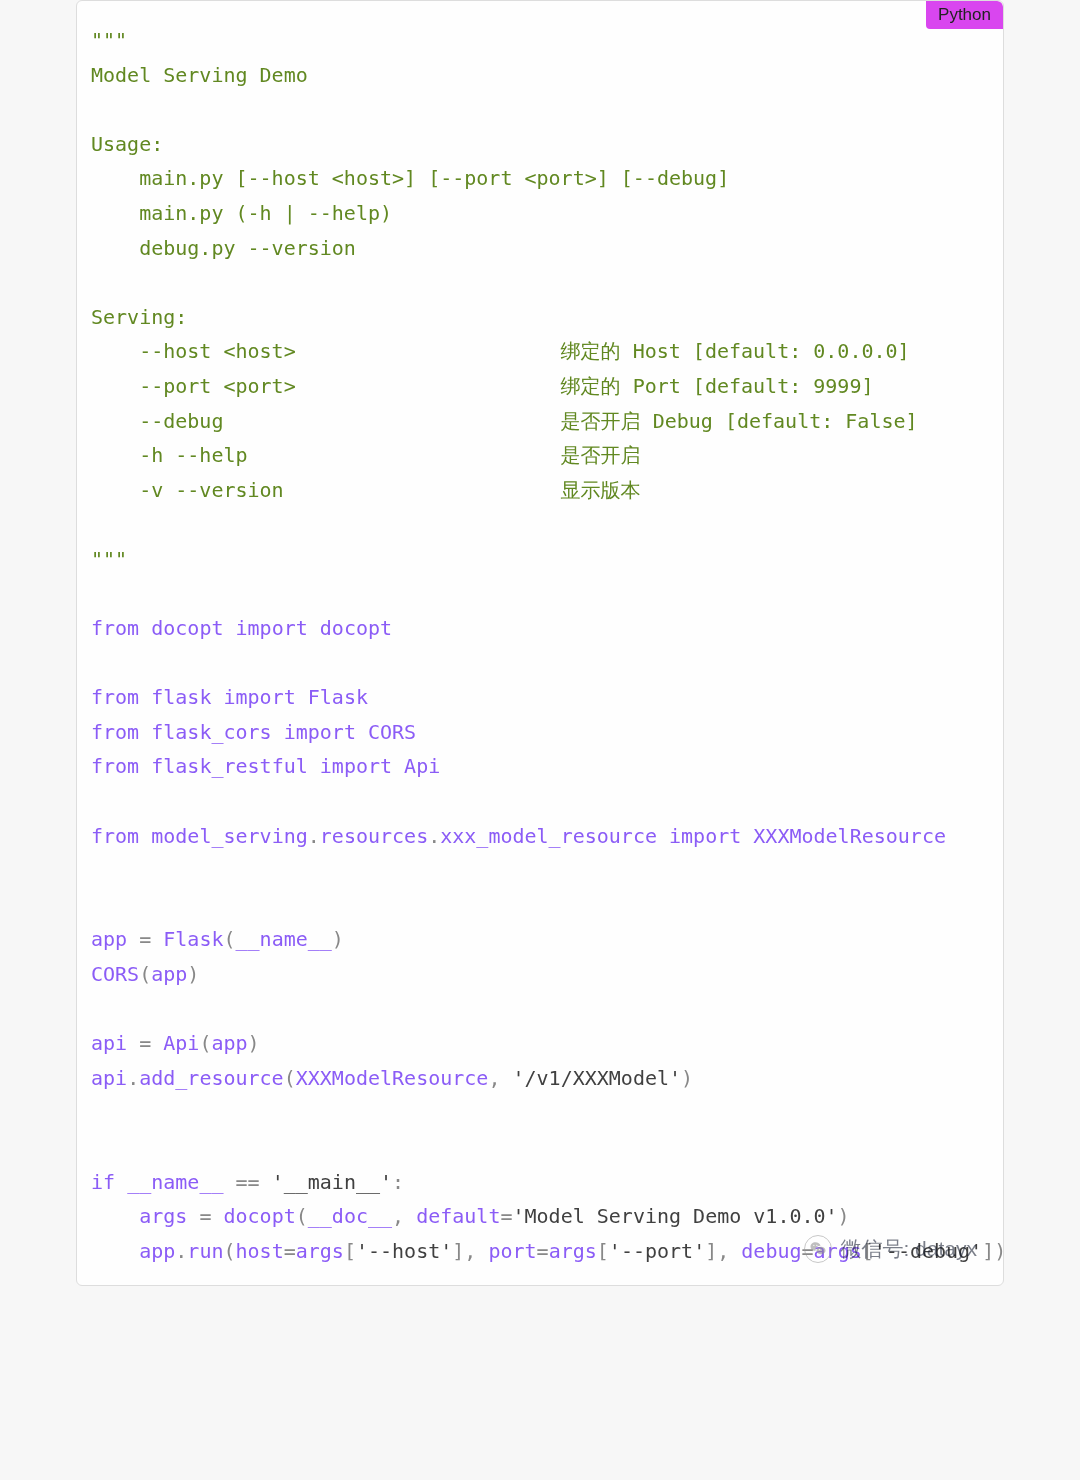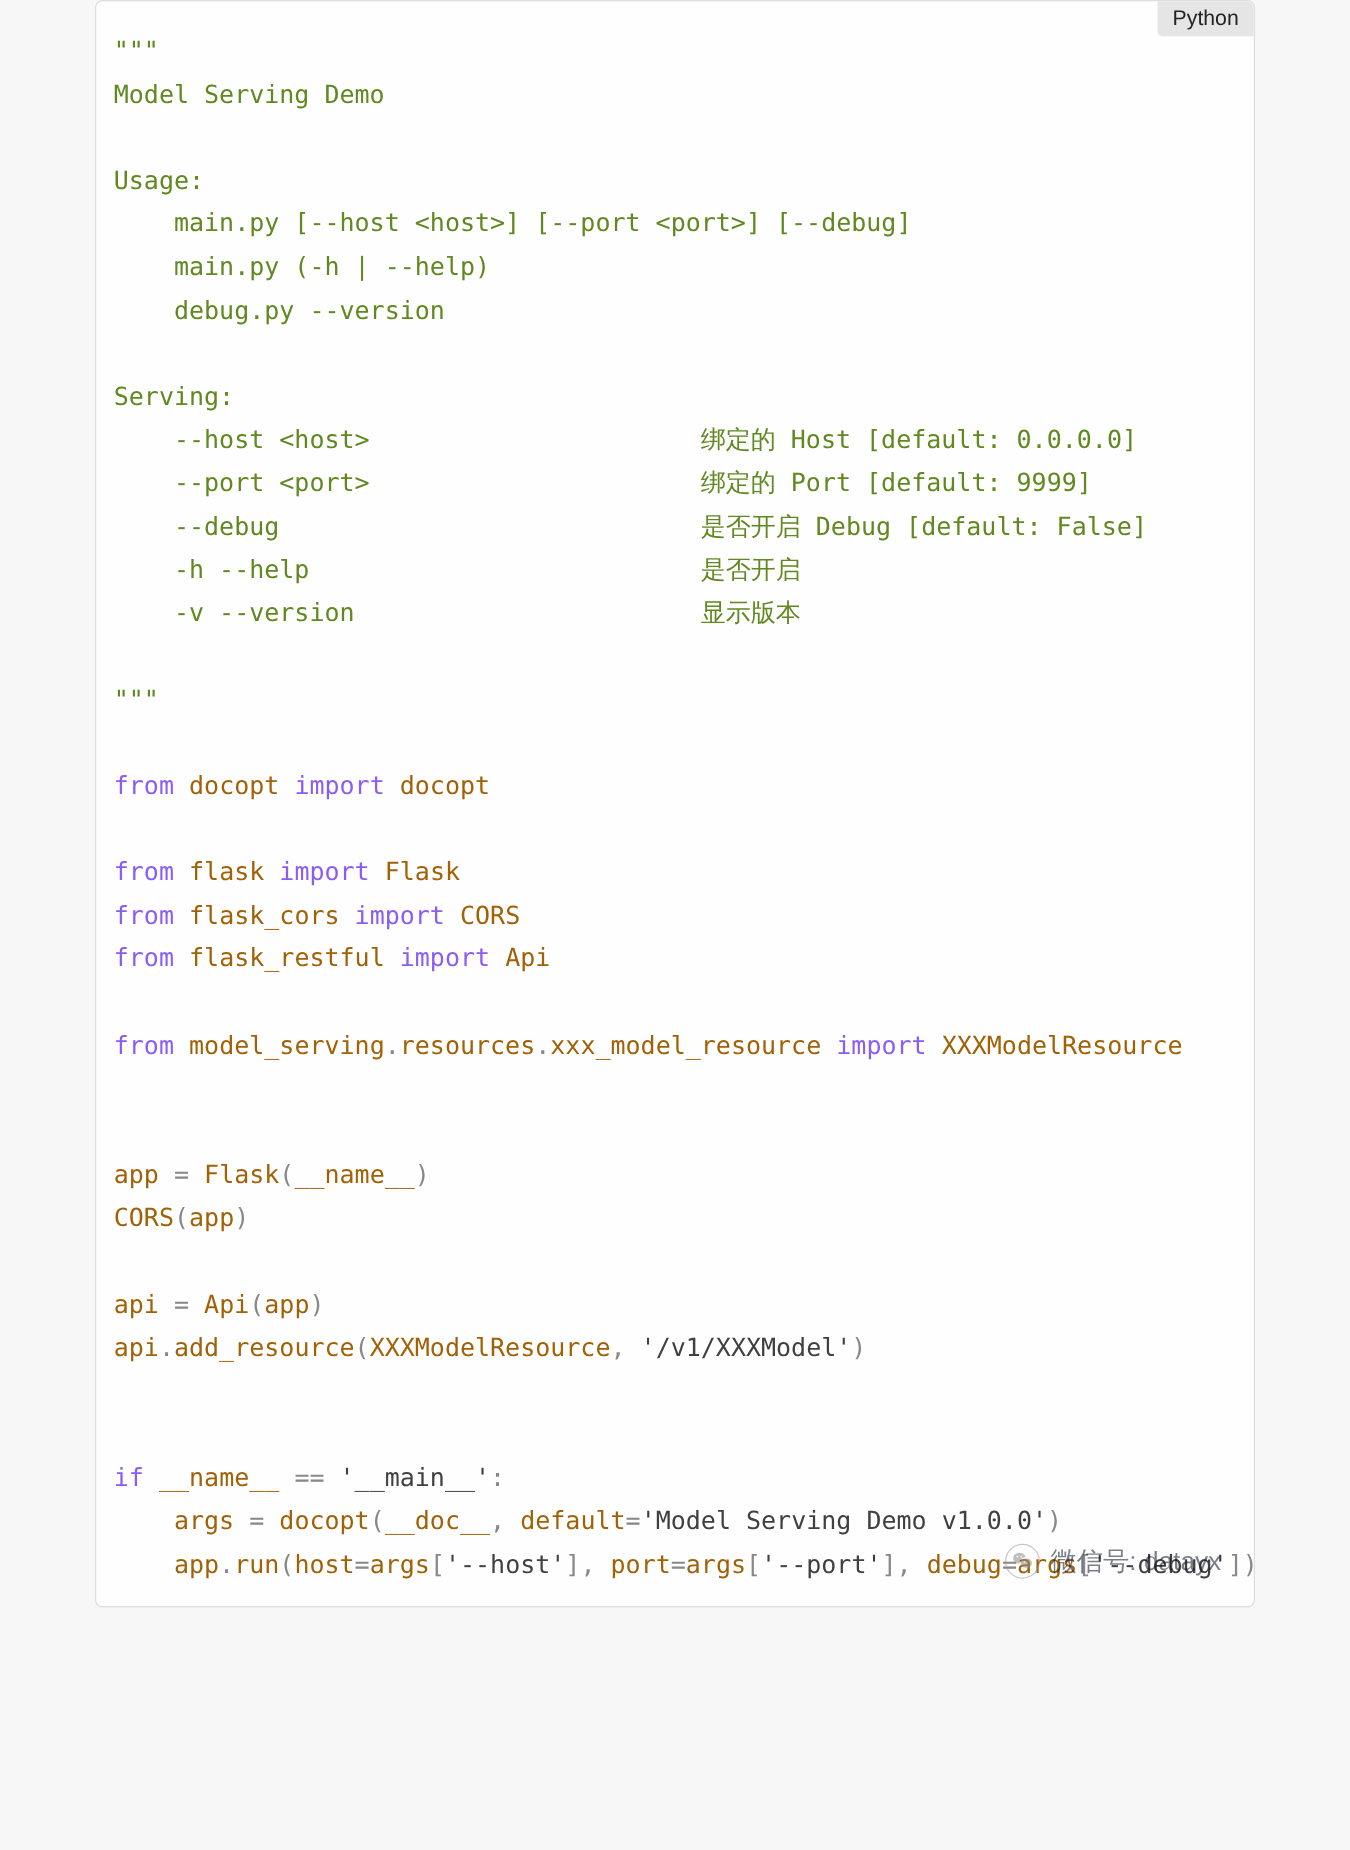--- a/index.html
+++ b/index.html
@@ -17,41 +17,41 @@
     background: #fefefe;
     border: 1px solid #ddd;
     border-radius: 6px;
     position: relative;
     overflow: hidden;
   }
   .lang-badge {
     position: absolute;
     top: 0;
     right: 0;
-    background: #e5e5e5;
+    background: #d946ef;
     color: #222;
     font-family: -apple-system, BlinkMacSystemFont, "Segoe UI", Helvetica, Arial, sans-serif;
     font-size: 17px;
     font-weight: 500;
     padding: 4px 12px;
     border-top-right-radius: 6px;
     border-bottom-left-radius: 4px;
   }
   pre {
     padding: 22px 14px 14px 14px;
     font-size: 20px;
     line-height: 1.73;
     white-space: pre;
     color: #333;
     font-weight: 500;
   }
   .c  { color: #618821; }       
   .k  { color: #8b5cf6; }       
   .s  { color: #404040; }       
-  .n  { color: #a16207; }          
+  .n  { color: #8b5cf6; }          
   .p  { color: #888; }          
   .watermark {
     position: absolute;
     right: 26px;
     bottom: 22px;
     display: flex;
     align-items: center;
     gap: 8px;
     opacity: 0.55;
     font-family: -apple-system, BlinkMacSystemFont, sans-serif;

